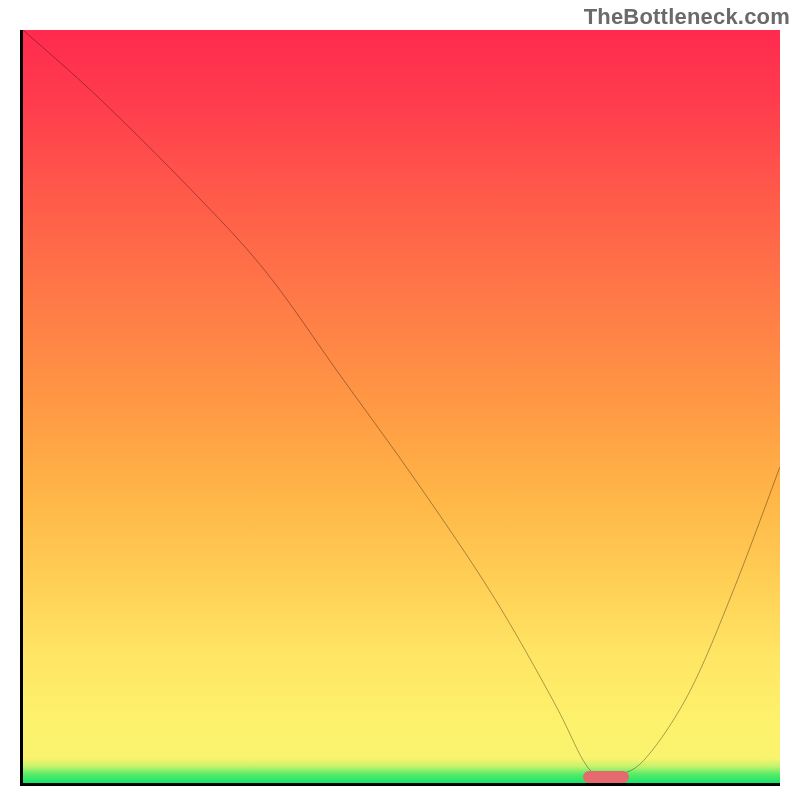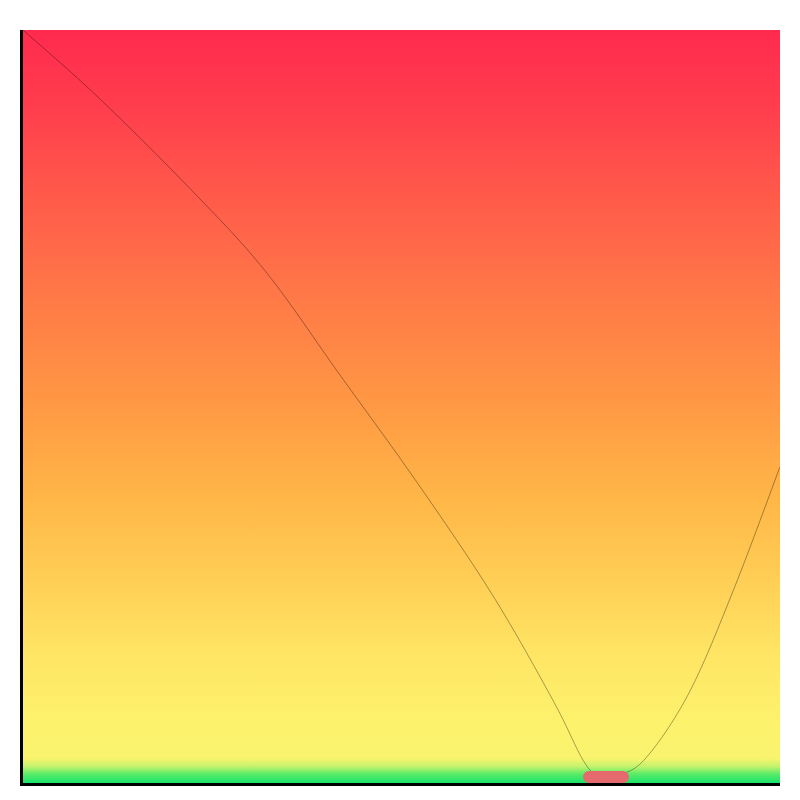--- a/index.html
+++ b/index.html
@@ -69,20 +69,21 @@
     position: absolute;
     background: #e56a6e;
     border-radius: 6px;
   }
 </style>
 </head>
 <body>
 
 <div class="frame">
 
+  <div class="watermark">TheBottleneck.com</div>
 
   <div class="plot-box">
     <div class="gradient"></div>
 
     <svg class="curve" viewBox="0 0 100 100" preserveAspectRatio="none">
       <path id="curve-path" fill="none" stroke="#000000" stroke-width="0.35" vector-effect="non-scaling-stroke" d="M 0 0 C 1.6666666666666667 1.5, 6.333333333333334 5.5, 10 9 C 13.666666666666666 12.5, 18.333333333333332 17.166666666666668, 22 21 C 25.666666666666668 24.833333333333332, 28.666666666666668 27.833333333333332, 32 32 C 35.333333333333336 36.166666666666664, 38.666666666666664 41.333333333333336, 42 46 C 45.333333333333336 50.666666666666664, 48.666666666666664 55.166666666666664, 52 60 C 55.333333333333336 64.83333333333333, 59 70.16666666666667, 62 75 C 65 79.83333333333333, 68 85.33333333333333, 70 89 C 72 92.66666666666667, 73 95.33333333333333, 74 97 C 75 98.66666666666667, 75.33333333333333 98.66666666666667, 76 99 C 76.66666666666667 99.33333333333333, 77 99.33333333333333, 78 99 C 79 98.66666666666667, 80.33333333333333 98.83333333333333, 82 97 C 83.66666666666667 95.16666666666667, 86 91.83333333333333, 88 88 C 90 84.16666666666667, 92 79, 94 74 C 96 69, 99 60.666666666666664, 100 58"></path>
     </svg>
 
     <div id="marker" class="marker" style="left: 560.18px; width: 45.42px; height: 12px; bottom: -0.235px; background: rgb(229, 106, 110);"></div>
   </div>

